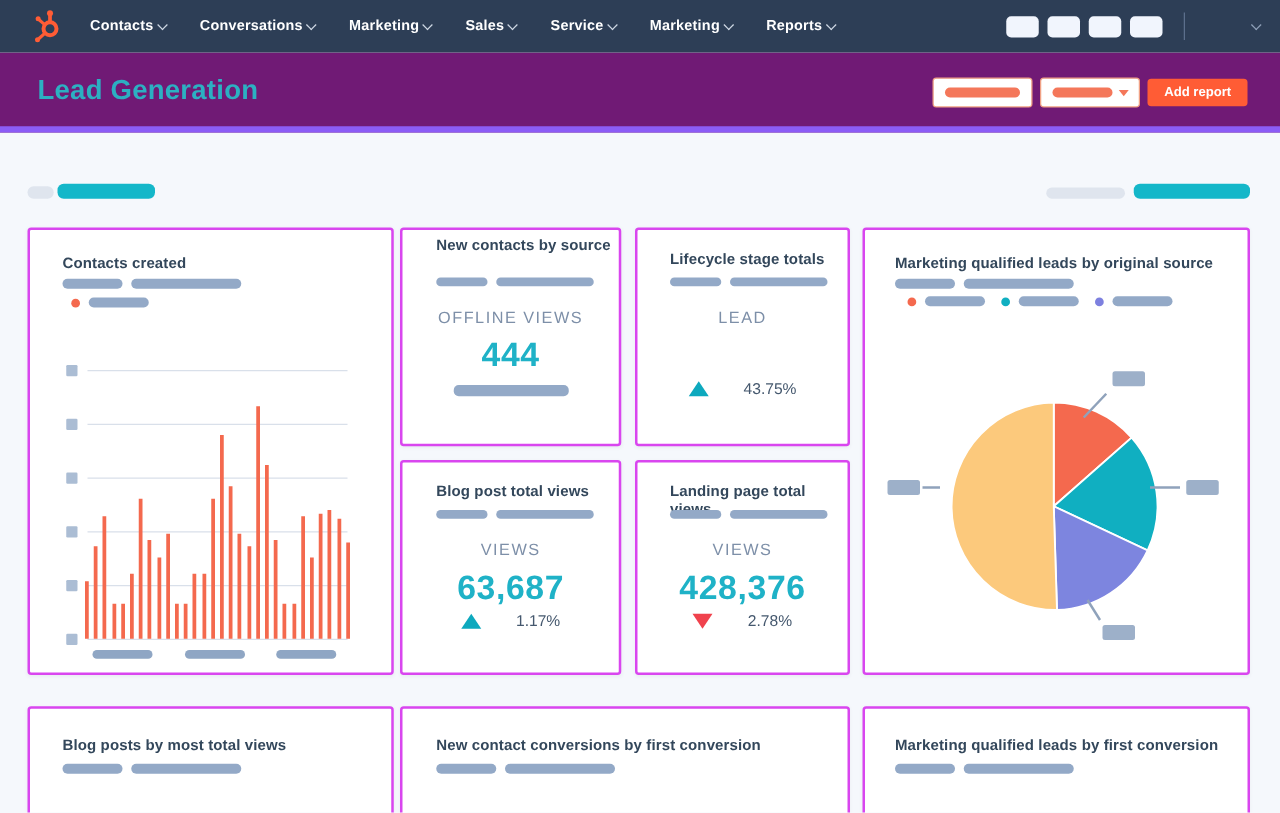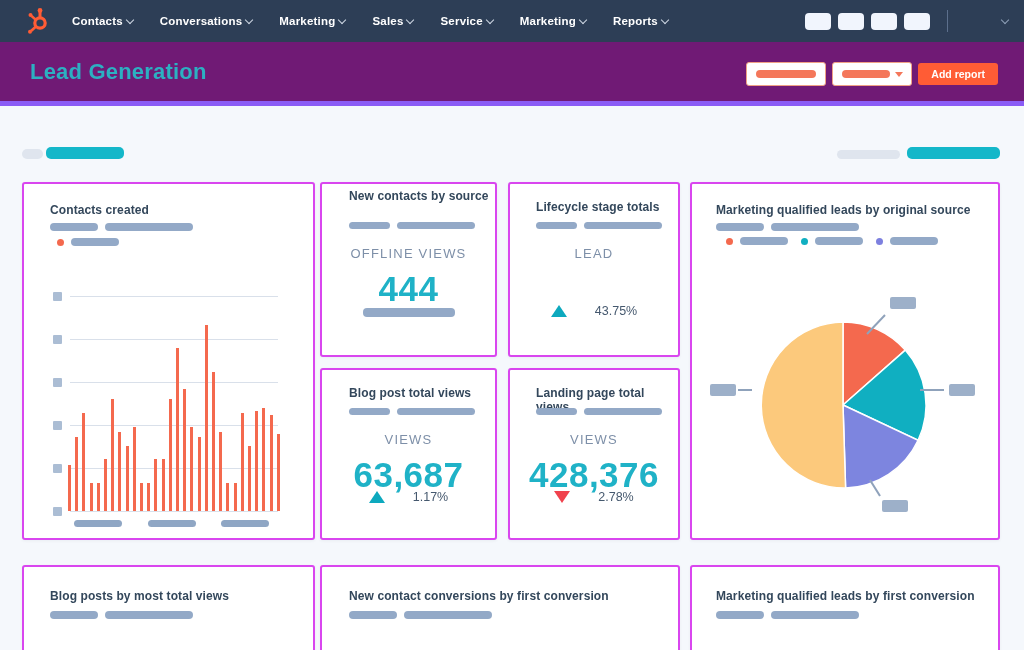--- a/index.html
+++ b/index.html
@@ -46,21 +46,21 @@
   .ph-row { position:absolute; display:flex; gap:7px; align-items:center; }
   .ph-bar { height:8px; border-radius:4px; background:#93a9c7; }
   .ph-bar.thin { height:7px; }
   .w41{width:41px} .w48{width:48px} .w78{width:78px} .w88{width:88px} .w92{width:92px}
   .legend-dot { width:7px; height:7px; border-radius:50%; flex:0 0 auto; }
   .dot-orange{background:#f4694e} .dot-teal{background:#10afc1} .dot-purple{background:#7d80df}
 
   
   .metric-label { position:absolute; width:100%; text-align:center; font-size:13px; color:#7d8fa8;
                   letter-spacing:1.2px; font-weight:400; }
-  .metric-value { position:absolute; width:100%; text-align:center; font-size:35px; font-weight:700;
+  .metric-value { position:absolute; width:100%; text-align:center; font-size:27px; font-weight:700;
                   color:#1fb2c7; letter-spacing:.5px; }
   .metric-bar-center { position:absolute; left:50%; transform:translateX(-50%); height:9px; border-radius:4px;
                        background:#93a9c7; }
   .delta-row { position:absolute; width:100%; display:flex; align-items:center; justify-content:center; gap:28px; }
   .tri-up { width:0; height:0; border-left:8px solid transparent; border-right:8px solid transparent;
             border-bottom:12px solid #0da9be; }
   .tri-down { width:0; height:0; border-left:8px solid transparent; border-right:8px solid transparent;
               border-top:12px solid #f0424d; }
   .delta-text { font-size:12.5px; color:#45586e; }
 

